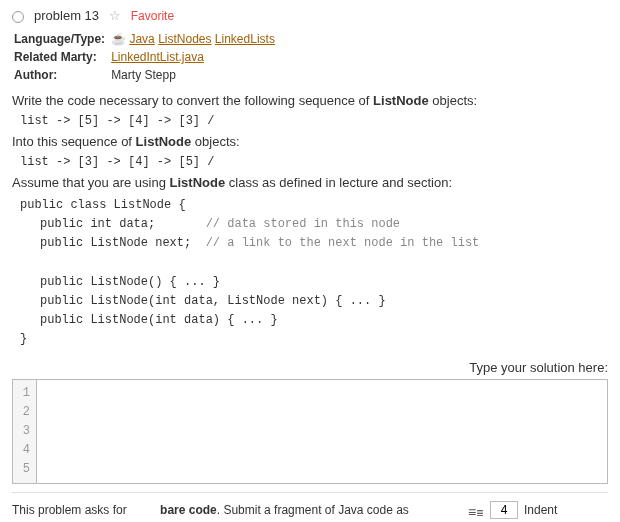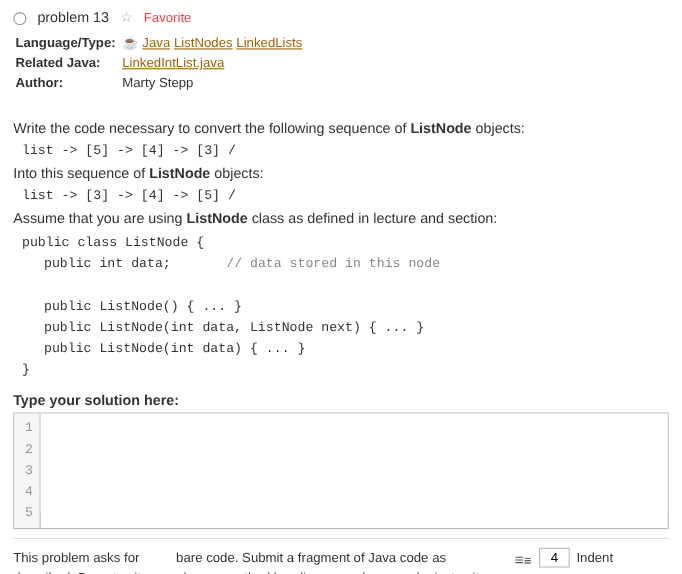--- a/index.html
+++ b/index.html
@@ -33,21 +33,21 @@
     }
     .favorite-link {
       color: #ef4444;
       font-size: 12px;
       text-decoration: none;
     }
     .star-icon {
       color: #aaa;
     }
     .meta-table {
-      margin-bottom: 24px;
+      margin-bottom: 8px;
       font-size: 12px;
     }
     .meta-table td {
       padding: 1px 4px 1px 0;
       vertical-align: top;
     }
     .meta-label {
       font-weight: bold;
       white-space: nowrap;
     }
@@ -88,22 +88,23 @@
       line-height: 1.6;
     }
     .code-block .indent1 {
       margin-left: 20px;
     }
     .comment-gray {
       color: #888;
     }
     .solution-label {
       font-size: 13px;
-      font-weight: bold;
+      font-weight: normal;
       margin: 10px 0 4px 0;
+      text-align: right;
     }
     .solution-area {
       display: flex;
       border: 1px solid #bbb;
       margin-bottom: 8px;
     }
     .line-numbers {
       background: #f5f5f5;
       border-right: 1px solid #bbb;
       padding: 4px 6px;
@@ -166,21 +167,21 @@
       width: 28px;
       border: 1px solid #bbb;
       text-align: center;
       font-size: 12px;
       padding: 1px 2px;
     }
     .indent-label {
       font-size: 12px;
       color: #333;
     }
-    .bare-code { font-weight: normal; padding-left: 30px; }
+    .bare-code { font-weight: bold; padding-left: 30px; }
   </style>
 </head>
 <body>
 
 <div class="page-container">
 
   <div class="problem-header">
     <span class="radio-circle"></span>
     <span class="problem-title">problem 13</span>
     <span class="star-icon">☆</span>
@@ -192,21 +193,21 @@
         <tr>
       <td class="meta-label">Language/Type:</td>
       <td>
         <span class="java-icon">☕</span>
         <a class="link-blue" href="#">Java</a>
         <a class="link-blue" href="#">ListNodes</a>
         <a class="link-blue" href="#">LinkedLists</a>
       </td>
     </tr>
     <tr>
-      <td class="meta-label">Related Java:</td>
+      <td class="meta-label">Related Marty:</td>
       <td>
         <a class="link-blue" href="#">LinkedIntList.java</a>
       </td>
     </tr>
     <tr>
       <td class="meta-label">Author:</td>
       <td>Marty Stepp</td>
     </tr>
   </tbody>
     </table>
@@ -223,20 +224,21 @@
 
   <div class="code-line">list -&gt; [3] -&gt; [4] -&gt; [5] /</div>
 
   <p class="assume-text">
     Assume that you are using <span class="class-name">ListNode</span> class as defined in lecture and section:
   </p>
 
   <div class="code-block">
     <div>public class ListNode {</div>
     <div class="indent1">public int data;&nbsp;&nbsp;&nbsp;&nbsp;&nbsp;&nbsp; <span class="comment-gray">// data stored in this node</span></div>
+    <div class="indent1">public ListNode next;&nbsp; <span class="comment-gray">// a link to the next node in the list</span></div>
     <div>&nbsp;</div>
     <div class="indent1">public ListNode() { ... }</div>
     <div class="indent1">public ListNode(int data, ListNode next) { ... }</div>
     <div class="indent1">public ListNode(int data) { ... }</div>
     <div>}</div>
   </div>
 
   <p class="solution-label">Type your solution here:</p>
 
   <div class="solution-area">

